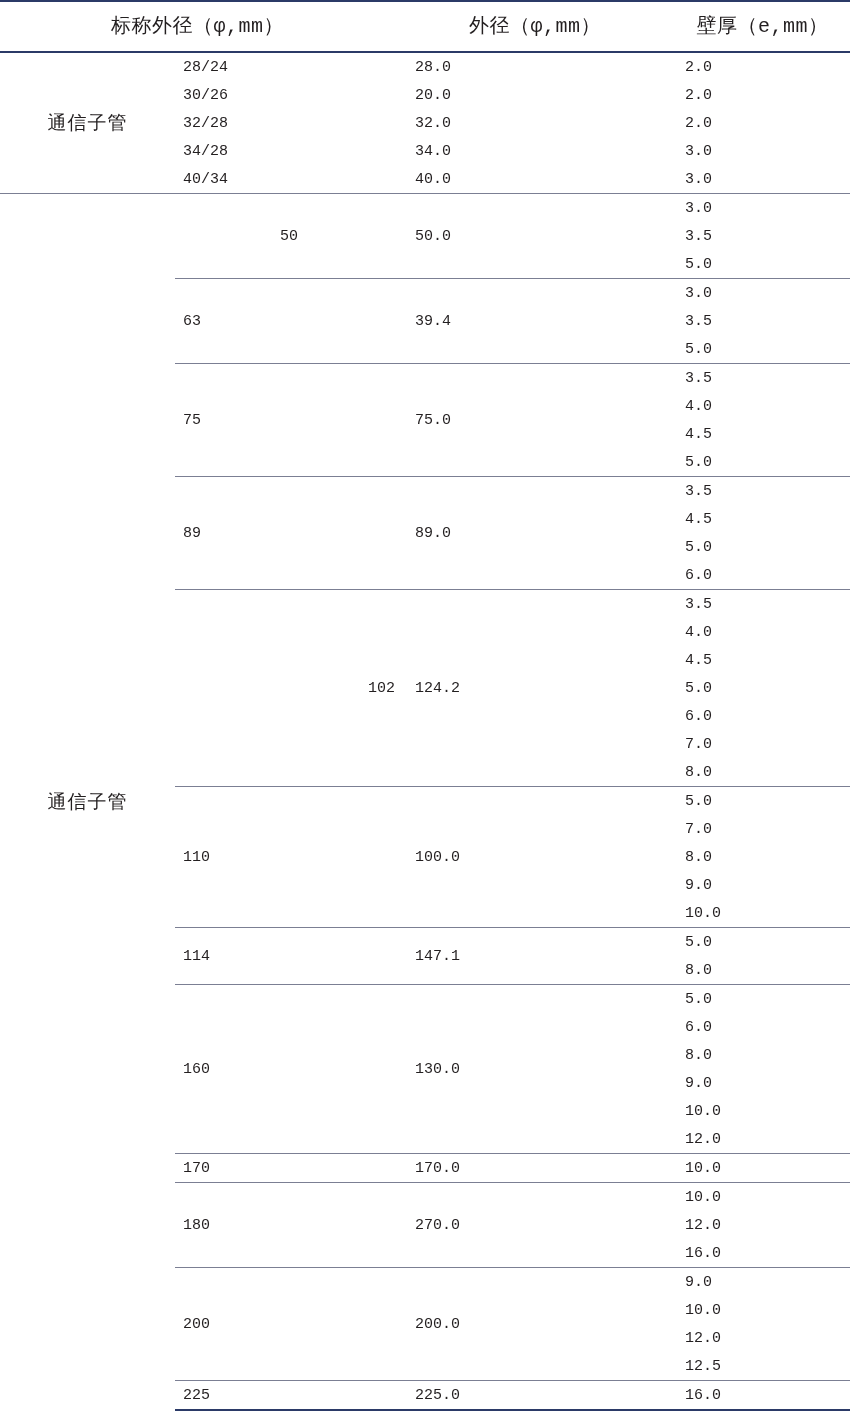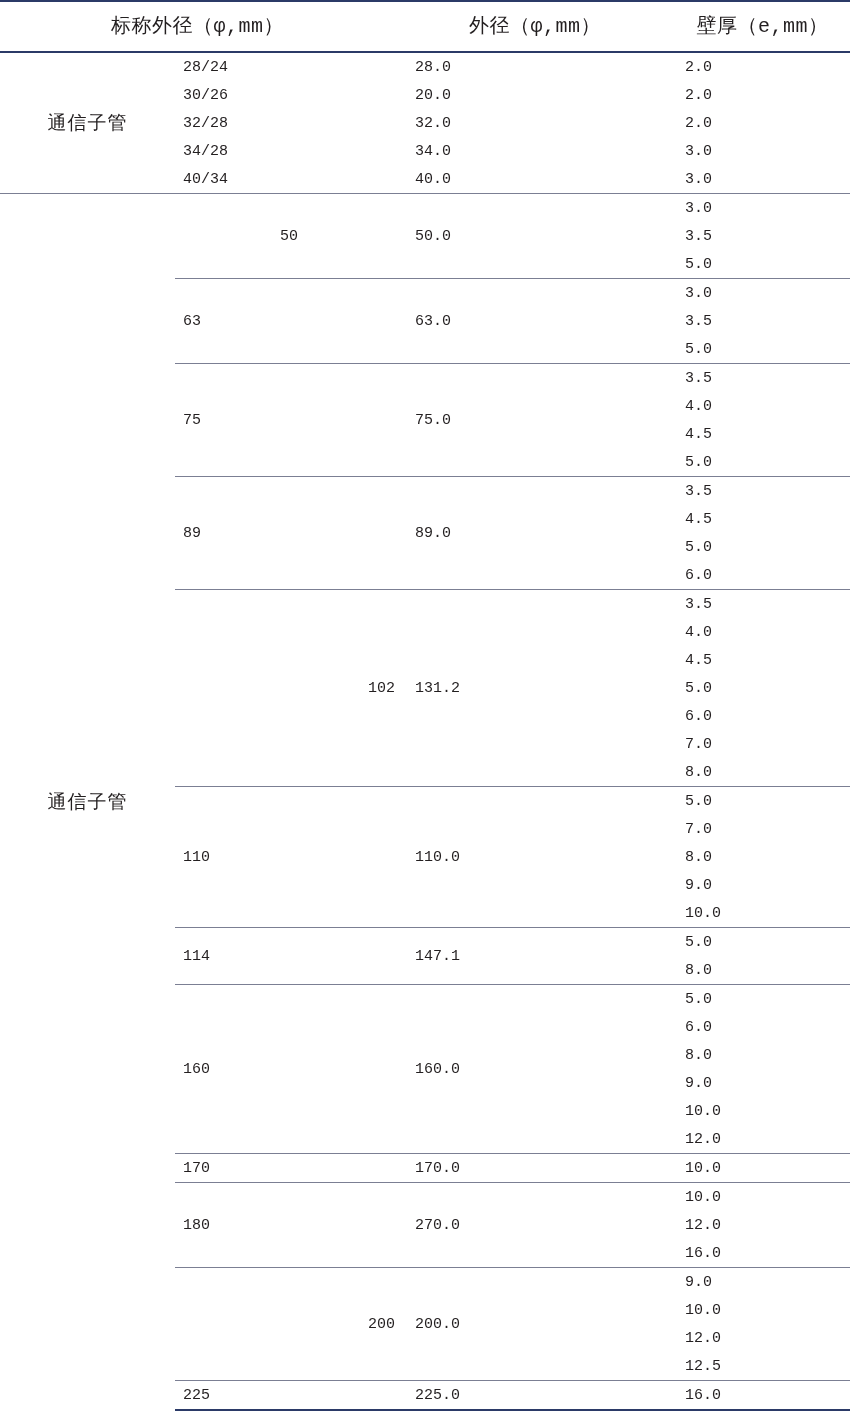--- a/index.html
+++ b/index.html
@@ -123,21 +123,21 @@
           <td class="wall">3.0</td>
         </tr>
         <tr class="sub">
           <td class="wall">3.5</td>
         </tr>
         <tr class="sub">
           <td class="wall" style="border-bottom: 1px solid rgb(123, 127, 147);">5.0</td>
         </tr>
         <tr class="sub">
           <td class="nominal" rowspan="3" style="border-bottom: 1px solid rgb(123, 127, 147);">63</td>
-          <td class="od" rowspan="3" style="border-bottom: 1px solid rgb(123, 127, 147);">63.0</td>
+          <td class="od" rowspan="3" style="border-bottom: 1px solid rgb(123, 127, 147);">39.4</td>
           <td class="wall">3.0</td>
         </tr>
         <tr class="sub">
           <td class="wall">3.5</td>
         </tr>
         <tr class="sub">
           <td class="wall" style="border-bottom: 1px solid rgb(123, 127, 147);">5.0</td>
         </tr>
         <tr class="sub">
           <td class="nominal" rowspan="4" style="border-bottom: 1px solid rgb(123, 127, 147);">75</td>
@@ -162,21 +162,21 @@
           <td class="wall">4.5</td>
         </tr>
         <tr class="sub">
           <td class="wall">5.0</td>
         </tr>
         <tr class="sub">
           <td class="wall" style="border-bottom: 1px solid rgb(123, 127, 147);">6.0</td>
         </tr>
         <tr class="sub">
           <td class="nominal" rowspan="7" style="border-bottom: 1px solid rgb(123, 127, 147); text-align: right;">102</td>
-          <td class="od" rowspan="7" style="border-bottom: 1px solid rgb(123, 127, 147);">131.2</td>
+          <td class="od" rowspan="7" style="border-bottom: 1px solid rgb(123, 127, 147);">124.2</td>
           <td class="wall">3.5</td>
         </tr>
         <tr class="sub">
           <td class="wall">4.0</td>
         </tr>
         <tr class="sub">
           <td class="wall">4.5</td>
         </tr>
         <tr class="sub">
           <td class="wall">5.0</td>
@@ -185,21 +185,21 @@
           <td class="wall">6.0</td>
         </tr>
         <tr class="sub">
           <td class="wall">7.0</td>
         </tr>
         <tr class="sub">
           <td class="wall" style="border-bottom: 1px solid rgb(123, 127, 147);">8.0</td>
         </tr>
         <tr class="sub">
           <td class="nominal" rowspan="5" style="border-bottom: 1px solid rgb(123, 127, 147);">110</td>
-          <td class="od" rowspan="5" style="border-bottom: 1px solid rgb(123, 127, 147);">110.0</td>
+          <td class="od" rowspan="5" style="border-bottom: 1px solid rgb(123, 127, 147);">100.0</td>
           <td class="wall">5.0</td>
         </tr>
         <tr class="sub">
           <td class="wall">7.0</td>
         </tr>
         <tr class="sub">
           <td class="wall">8.0</td>
         </tr>
         <tr class="sub">
           <td class="wall">9.0</td>
@@ -210,21 +210,21 @@
         <tr class="sub">
           <td class="nominal" rowspan="2" style="border-bottom: 1px solid rgb(123, 127, 147);">114</td>
           <td class="od" rowspan="2" style="border-bottom: 1px solid rgb(123, 127, 147);">147.1</td>
           <td class="wall">5.0</td>
         </tr>
         <tr class="sub">
           <td class="wall" style="border-bottom: 1px solid rgb(123, 127, 147);">8.0</td>
         </tr>
         <tr class="sub">
           <td class="nominal" rowspan="6" style="border-bottom: 1px solid rgb(123, 127, 147);">160</td>
-          <td class="od" rowspan="6" style="border-bottom: 1px solid rgb(123, 127, 147);">160.0</td>
+          <td class="od" rowspan="6" style="border-bottom: 1px solid rgb(123, 127, 147);">130.0</td>
           <td class="wall">5.0</td>
         </tr>
         <tr class="sub">
           <td class="wall">6.0</td>
         </tr>
         <tr class="sub">
           <td class="wall">8.0</td>
         </tr>
         <tr class="sub">
           <td class="wall">9.0</td>
@@ -245,21 +245,21 @@
           <td class="od" rowspan="3" style="border-bottom: 1px solid rgb(123, 127, 147);">270.0</td>
           <td class="wall">10.0</td>
         </tr>
         <tr class="sub">
           <td class="wall">12.0</td>
         </tr>
         <tr class="sub">
           <td class="wall" style="border-bottom: 1px solid rgb(123, 127, 147);">16.0</td>
         </tr>
         <tr class="sub">
-          <td class="nominal" rowspan="4" style="border-bottom: 1px solid rgb(123, 127, 147); text-align: right;">200</td>
+          <td class="nominal" rowspan="4" style="border-bottom: 1px solid rgb(123, 127, 147);">200</td>
           <td class="od" rowspan="4" style="border-bottom: 1px solid rgb(123, 127, 147);">200.0</td>
           <td class="wall">9.0</td>
         </tr>
         <tr class="sub">
           <td class="wall">10.0</td>
         </tr>
         <tr class="sub">
           <td class="wall">12.0</td>
         </tr>
         <tr class="sub">

